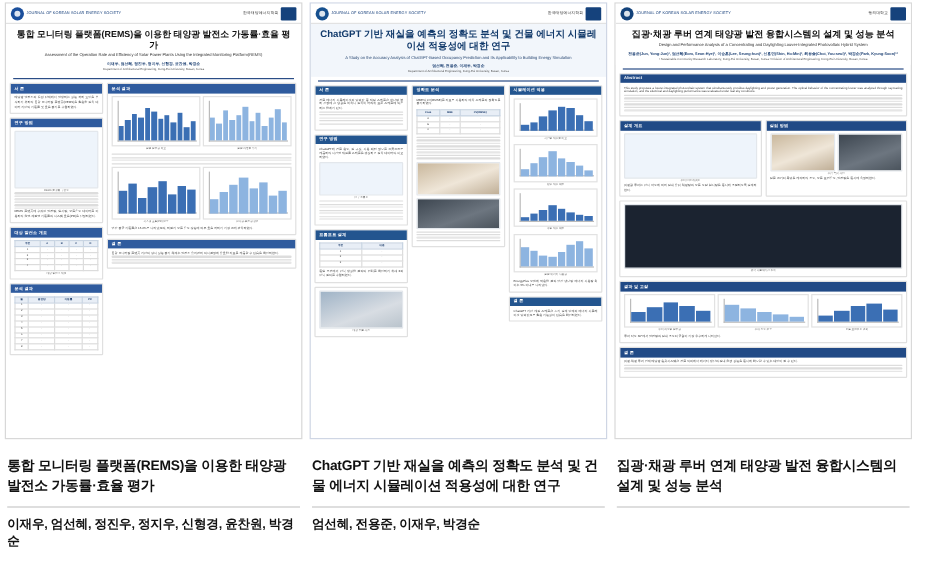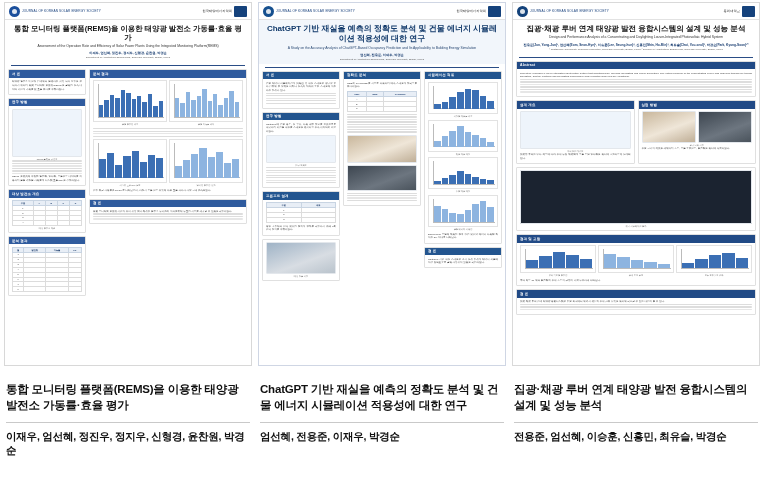--- a/index.html
+++ b/index.html
@@ -765,17 +765,16 @@
 
     <div class="cap-col">
       <div class="cap-title">ChatGPT 기반 재실을 예측의 정확도 분석 및 건물 에너지 시뮬레이션 적용성에 대한 연구</div>
       <div class="cap-hr"></div>
       <div class="cap-authors">엄선혜, 전용준, 이재우, 박경순</div>
     </div>
 
     <div class="cap-col">
       <div class="cap-title">집광·채광 루버 연계 태양광 발전 융합시스템의 설계 및 성능 분석</div>
       <div class="cap-hr"></div>
-      <div class="cap-authors">전용준, 엄선혜, 이승훈, 신홍민, 최유슬, 박경순</div>
     </div>
   </div>
 
 </div>
 
 </body></html>

